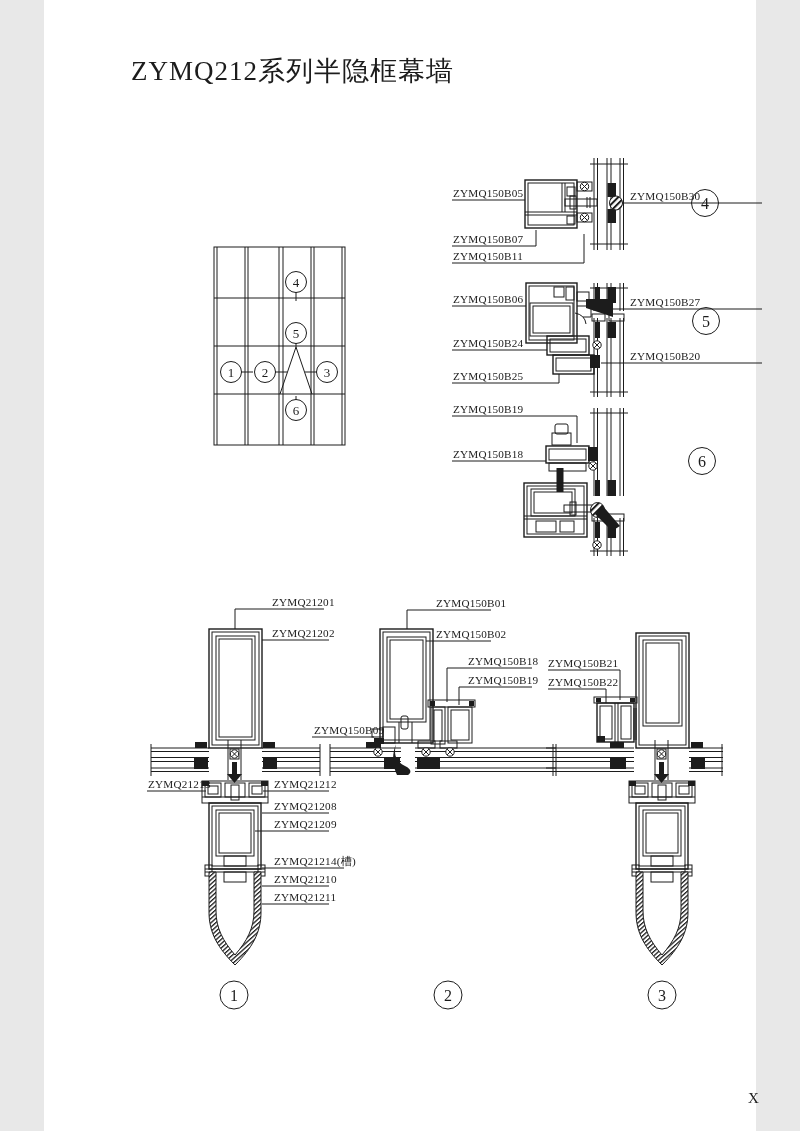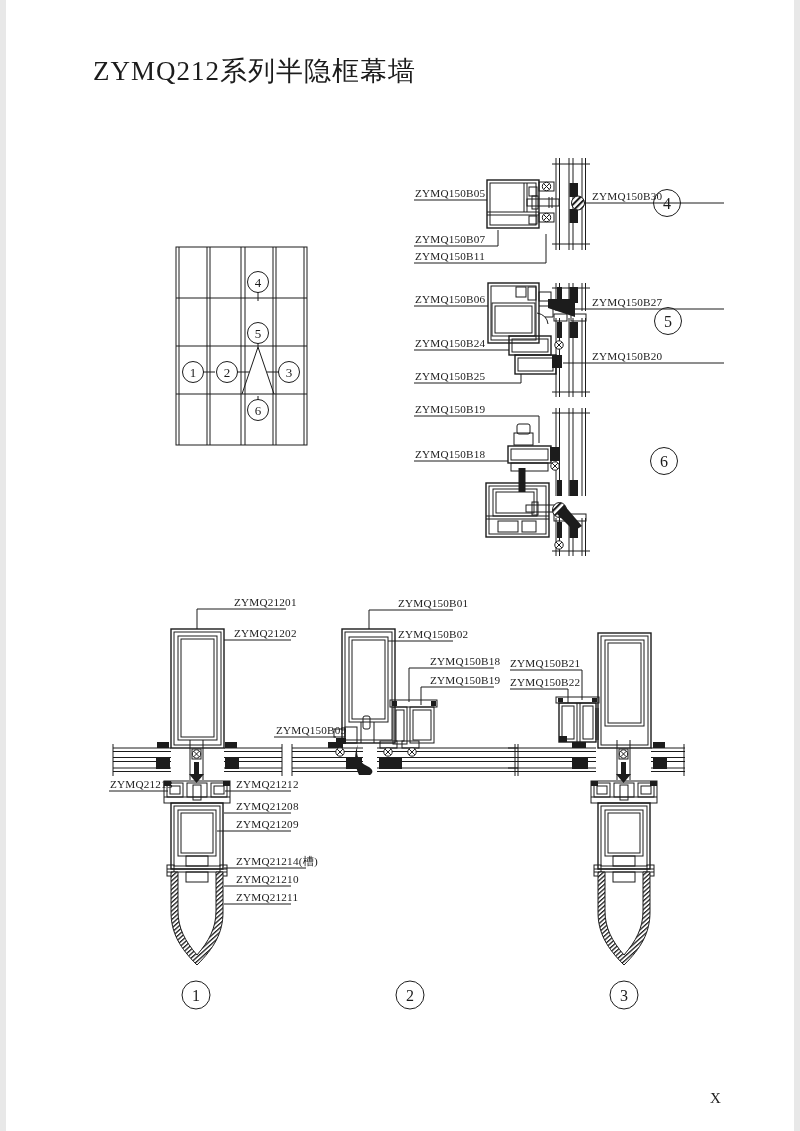--- a/index.html
+++ b/index.html
@@ -1,16 +1,16 @@
 <!DOCTYPE html>
 <html><head>
 <meta charset="utf-8">
 <style>
   html,body{margin:0;padding:0;background:#e8e8e8;}
-  #page{position:relative;width:788px;height:1131px;background:#ffffff;margin:0 auto;
+  #page{position:relative;width:712px;height:1131px;background:#ffffff;margin:0 auto;
         font-family:"Liberation Serif","DejaVu Serif",serif;}
   svg{position:absolute;left:0;top:0;}
   .ln{stroke:#1c1c1c;fill:none;stroke-width:1;}
   .lnb{stroke:#1c1c1c;fill:none;stroke-width:1.4;}
   .fb{fill:#1c1c1c;stroke:none;}
   text{fill:#1c1c1c;font-family:"Liberation Serif","DejaVu Serif",serif;}
   .title{font-size:27px;letter-spacing:1px;}
   .lbl{font-size:11.2px;letter-spacing:0.2px;}
   .bub{font-size:16px;text-anchor:middle;}
   .bubsm{font-size:13px;text-anchor:middle;}

